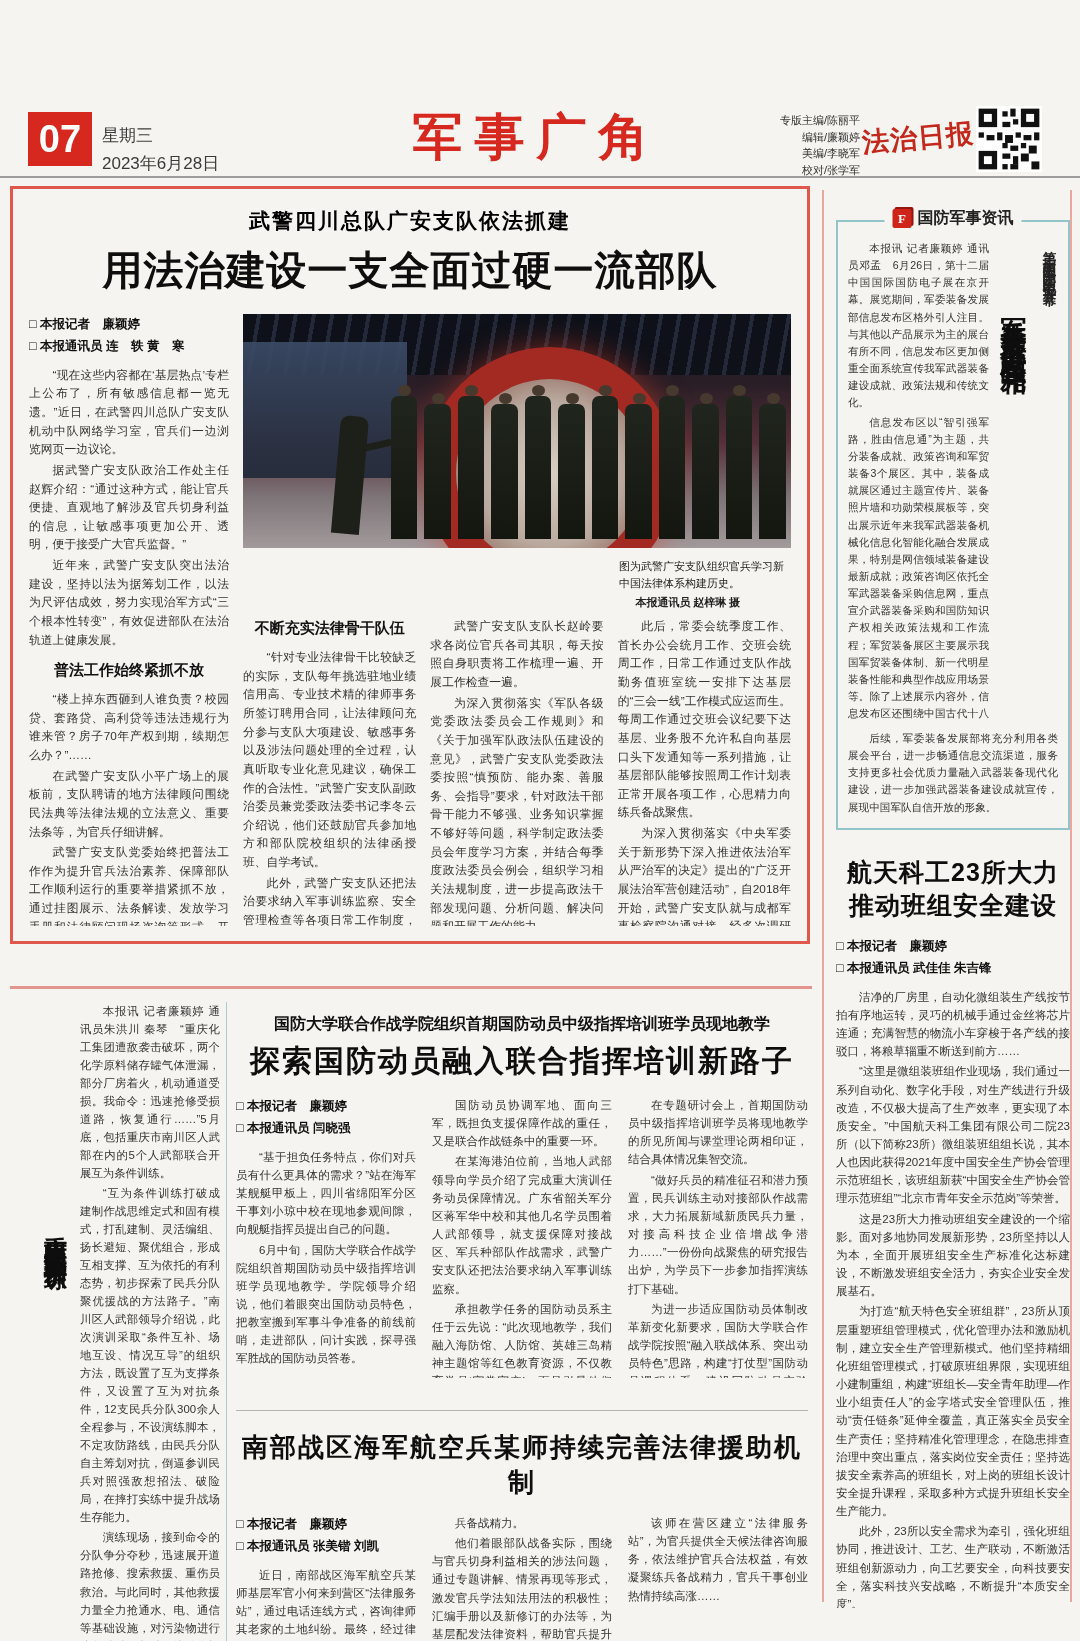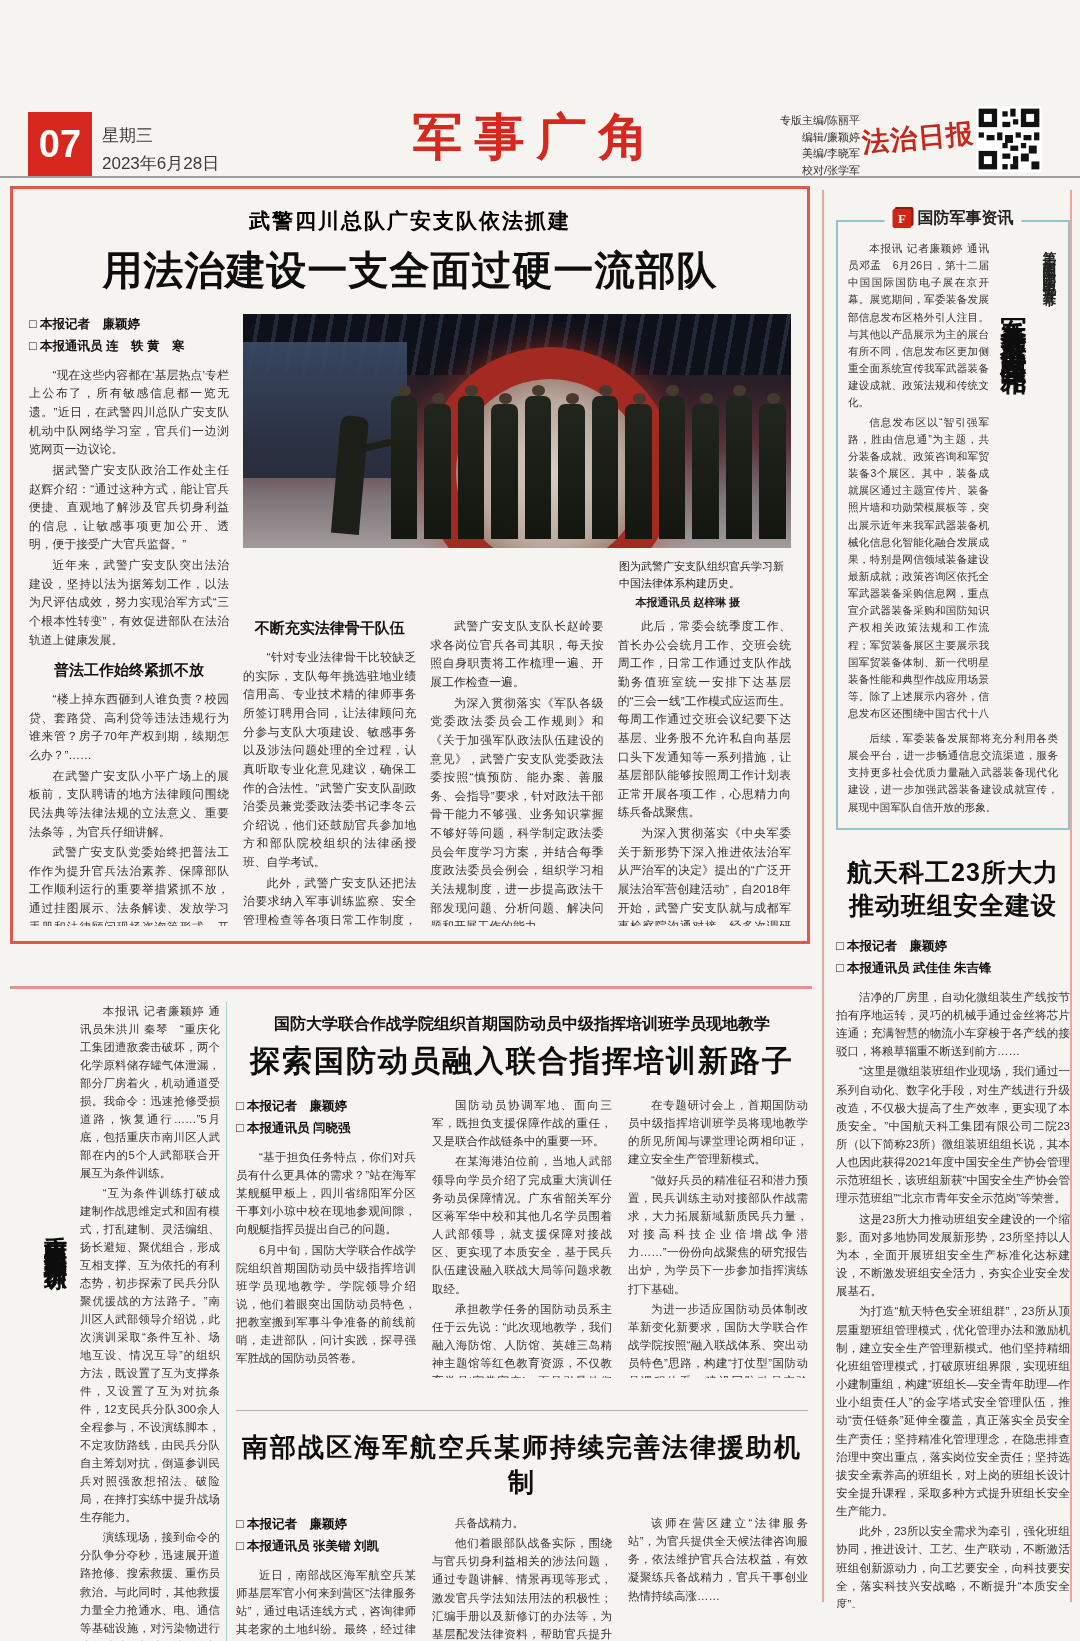--- a/index.html
+++ b/index.html
@@ -1,20 +1,20 @@
 <!DOCTYPE html>
 <html><head>
 <meta charset="utf-8">
 <style>
   html,body { margin:0; padding:0; }
   body { font-family:"Liberation Sans", sans-serif; background:#e8e6e2; }
   #page { position:relative; width:1080px; height:1641px; background:#f6f4f0; overflow:hidden; margin:0 auto; color:#2e2e2e; }
 
   
-  .pageno-box { position:absolute; left:28px; top:112px; width:64px; height:64px; background:#d6281e; color:#fff;
+  .pageno-box { position:absolute; left:28px; top:112px; width:64px; height:54px; background:#d6281e; color:#fff;
     font-size:38px; font-weight:bold; display:flex; align-items:center; justify-content:center; }
   .date-block { position:absolute; left:102px; top:122px; font-size:17px; color:#3a3a3a; line-height:1.65; }
   .section-title { position:absolute; left:0; right:7px; top:104px; text-align:center; font-size:50px; font-weight:bold;
     color:#d6281e; letter-spacing:12px; }
   .credits { position:absolute; left:768px; top:112px; width:92px; text-align:right; font-size:11px; line-height:1.5; color:#333; }
   .masthead { position:absolute; left:862px; top:120px; font-size:27px; font-weight:bold; color:#c4271c;
     font-family:"Liberation Serif", serif; transform:rotate(-5deg); letter-spacing:1px; white-space:nowrap; }
   .qr { position:absolute; left:976px; top:106px; width:66px; height:66px; }
   .header-rule { position:absolute; left:0; top:176px; width:1080px; height:2px; background:#9d9d9d; }
 
@@ -261,27 +261,27 @@
           <div>□ 本报通讯员 闫晓强</div>
         </div>
         <div>
             <p>“基于担负任务特点，你们对兵员有什么更具体的需求？”站在海军某舰艇甲板上，四川省绵阳军分区干事刘小琼中校在现地参观间隙，向舰艇指挥员提出自己的问题。</p>
             <p>6月中旬，国防大学联合作战学院组织首期国防动员中级指挥培训班学员现地教学。学院领导介绍说，他们着眼突出国防动员特色，把教室搬到军事斗争准备的前线前哨，走进部队，问计实践，探寻强军胜战的国防动员答卷。</p>
           </div>
       </div>
       <div>
         <div>
             <p>国防动员协调军地、面向三军，既担负支援保障作战的重任，又是联合作战链条中的重要一环。</p>
-            <p>在某海港泊位前，当地人武部领导向学员介绍了完成重大演训任务动员保障情况。广东省韶关军分区蒋军华中校和其他几名学员围着人武部领导，就支援保障对接战区、更实现了本质安全，基于民兵队伍建设融入联战大局等问题求教取经。</p>
+            <p>在某海港泊位前，当地人武部领导向学员介绍了完成重大演训任务动员保障情况。广东省韶关军分区蒋军华中校和其他几名学员围着人武部领导，就支援保障对接战区、军兵种部队作战需求，武警广安支队还把法治要求纳入军事训练监察。</p>
             <p>承担教学任务的国防动员系主任于云先说：“此次现地教学，我们融入海防馆、人防馆、英雄三岛精神主题馆等红色教育资源，不仅教育学员‘守常守变’，而且引导他们将‘推进现代边海空防建设’落地落实。”</p>
           </div>
       </div>
       <div>
         <div>
-            <p>在专题研讨会上，首期国防动员中级指挥培训班学员将现地教学的所见所闻与课堂理论两相印证，建立安全生产管理新模式。</p>
+            <p>在专题研讨会上，首期国防动员中级指挥培训班学员将现地教学的所见所闻与课堂理论两相印证，结合具体情况集智交流。</p>
             <p>“做好兵员的精准征召和潜力预置，民兵训练主动对接部队作战需求，大力拓展新域新质民兵力量，对接高科技企业倍增战争潜力……”一份份向战聚焦的研究报告出炉，为学员下一步参加指挥演练打下基础。</p>
             <p>为进一步适应国防动员体制改革新变化新要求，国防大学联合作战学院按照“融入联战体系、突出动员特色”思路，构建“打仗型”国防动员课程体系，建设国防动员实验室，签订联教联训战略合作协议，探索走开国防动员融入联合指挥培训新路子，不断积累国防动员指挥培训新经验，构建形成省军区系统新任领导培训新模式，拓展延伸国防动员业务工作培训新领域。近年来，累计培训国防动员各类人才5000余人，国防动员教学成为联合作战学院的一个特色品牌。</p>
           </div>
       </div>
     </div>
   </div>
 
   <div class="bottom-article">
     <div class="bottom-headline">南部战区海军航空兵某师持续完善法律援助机制</div>
     <div class="cols3 bodytext">

